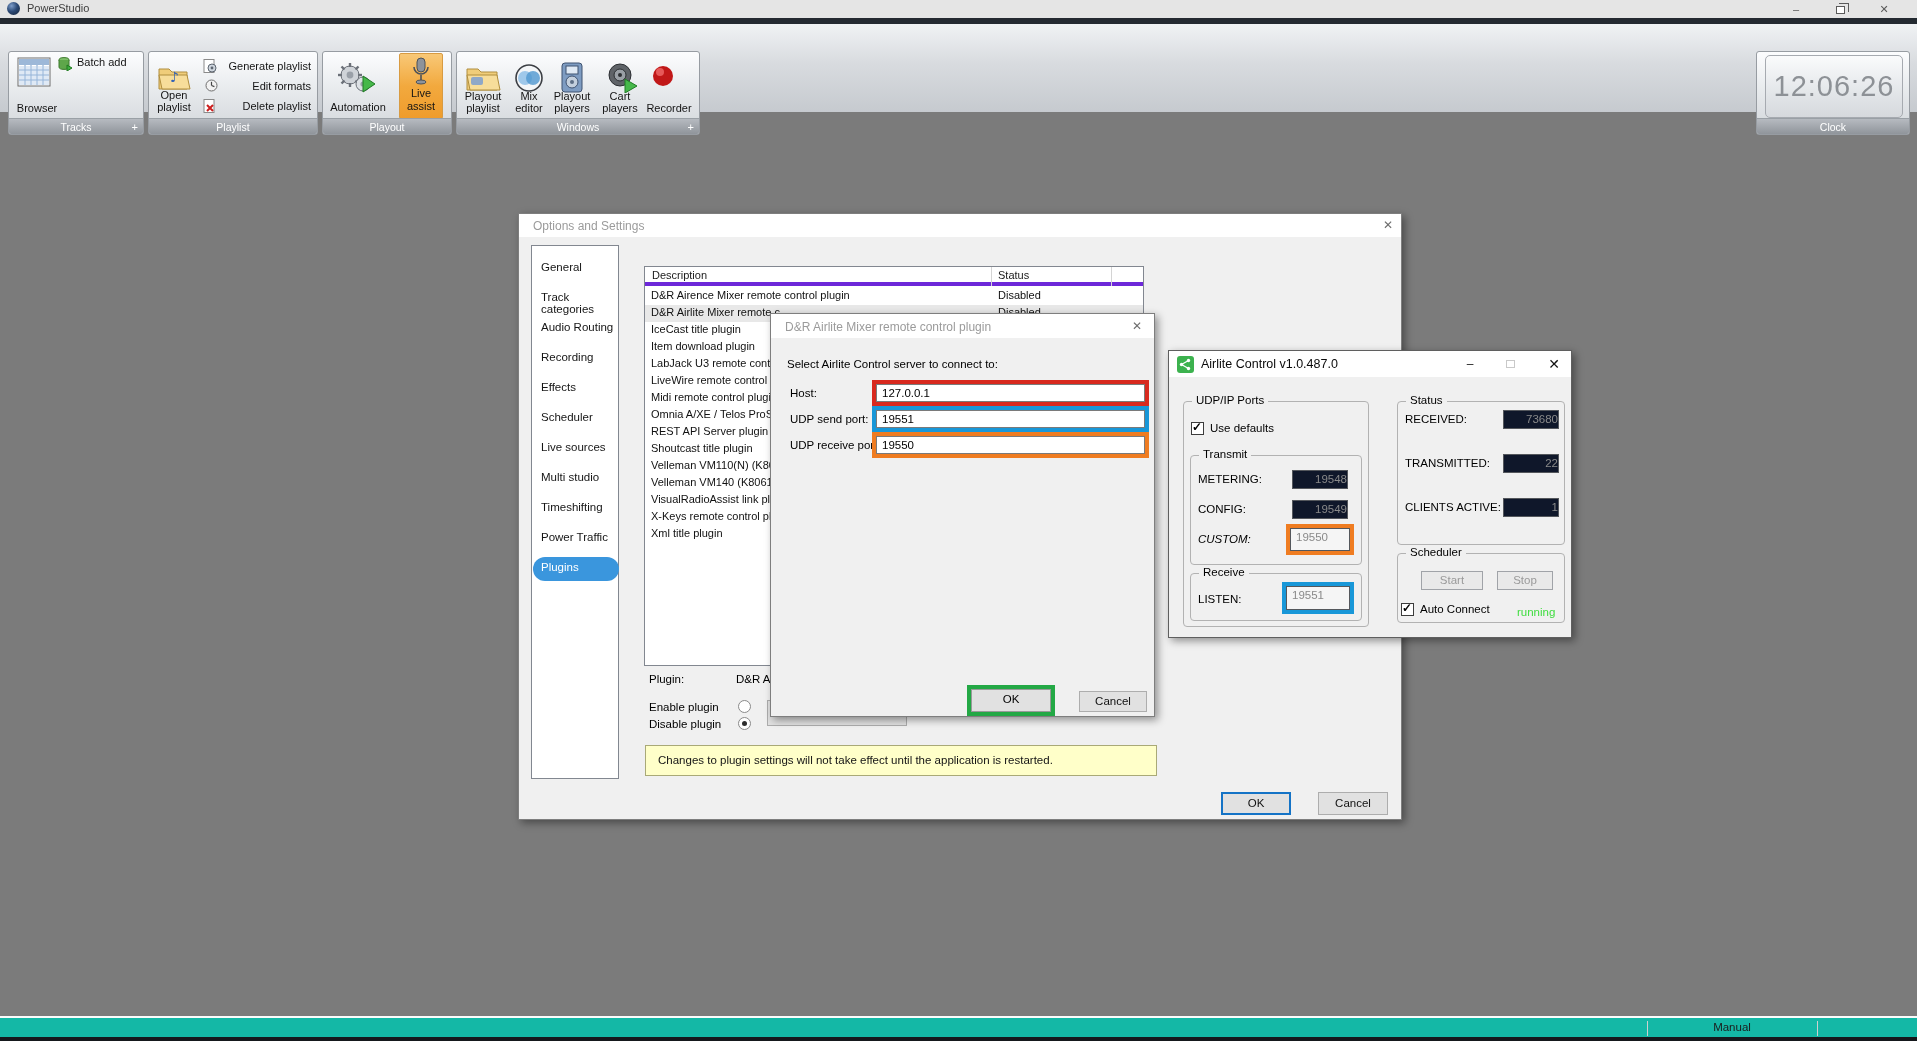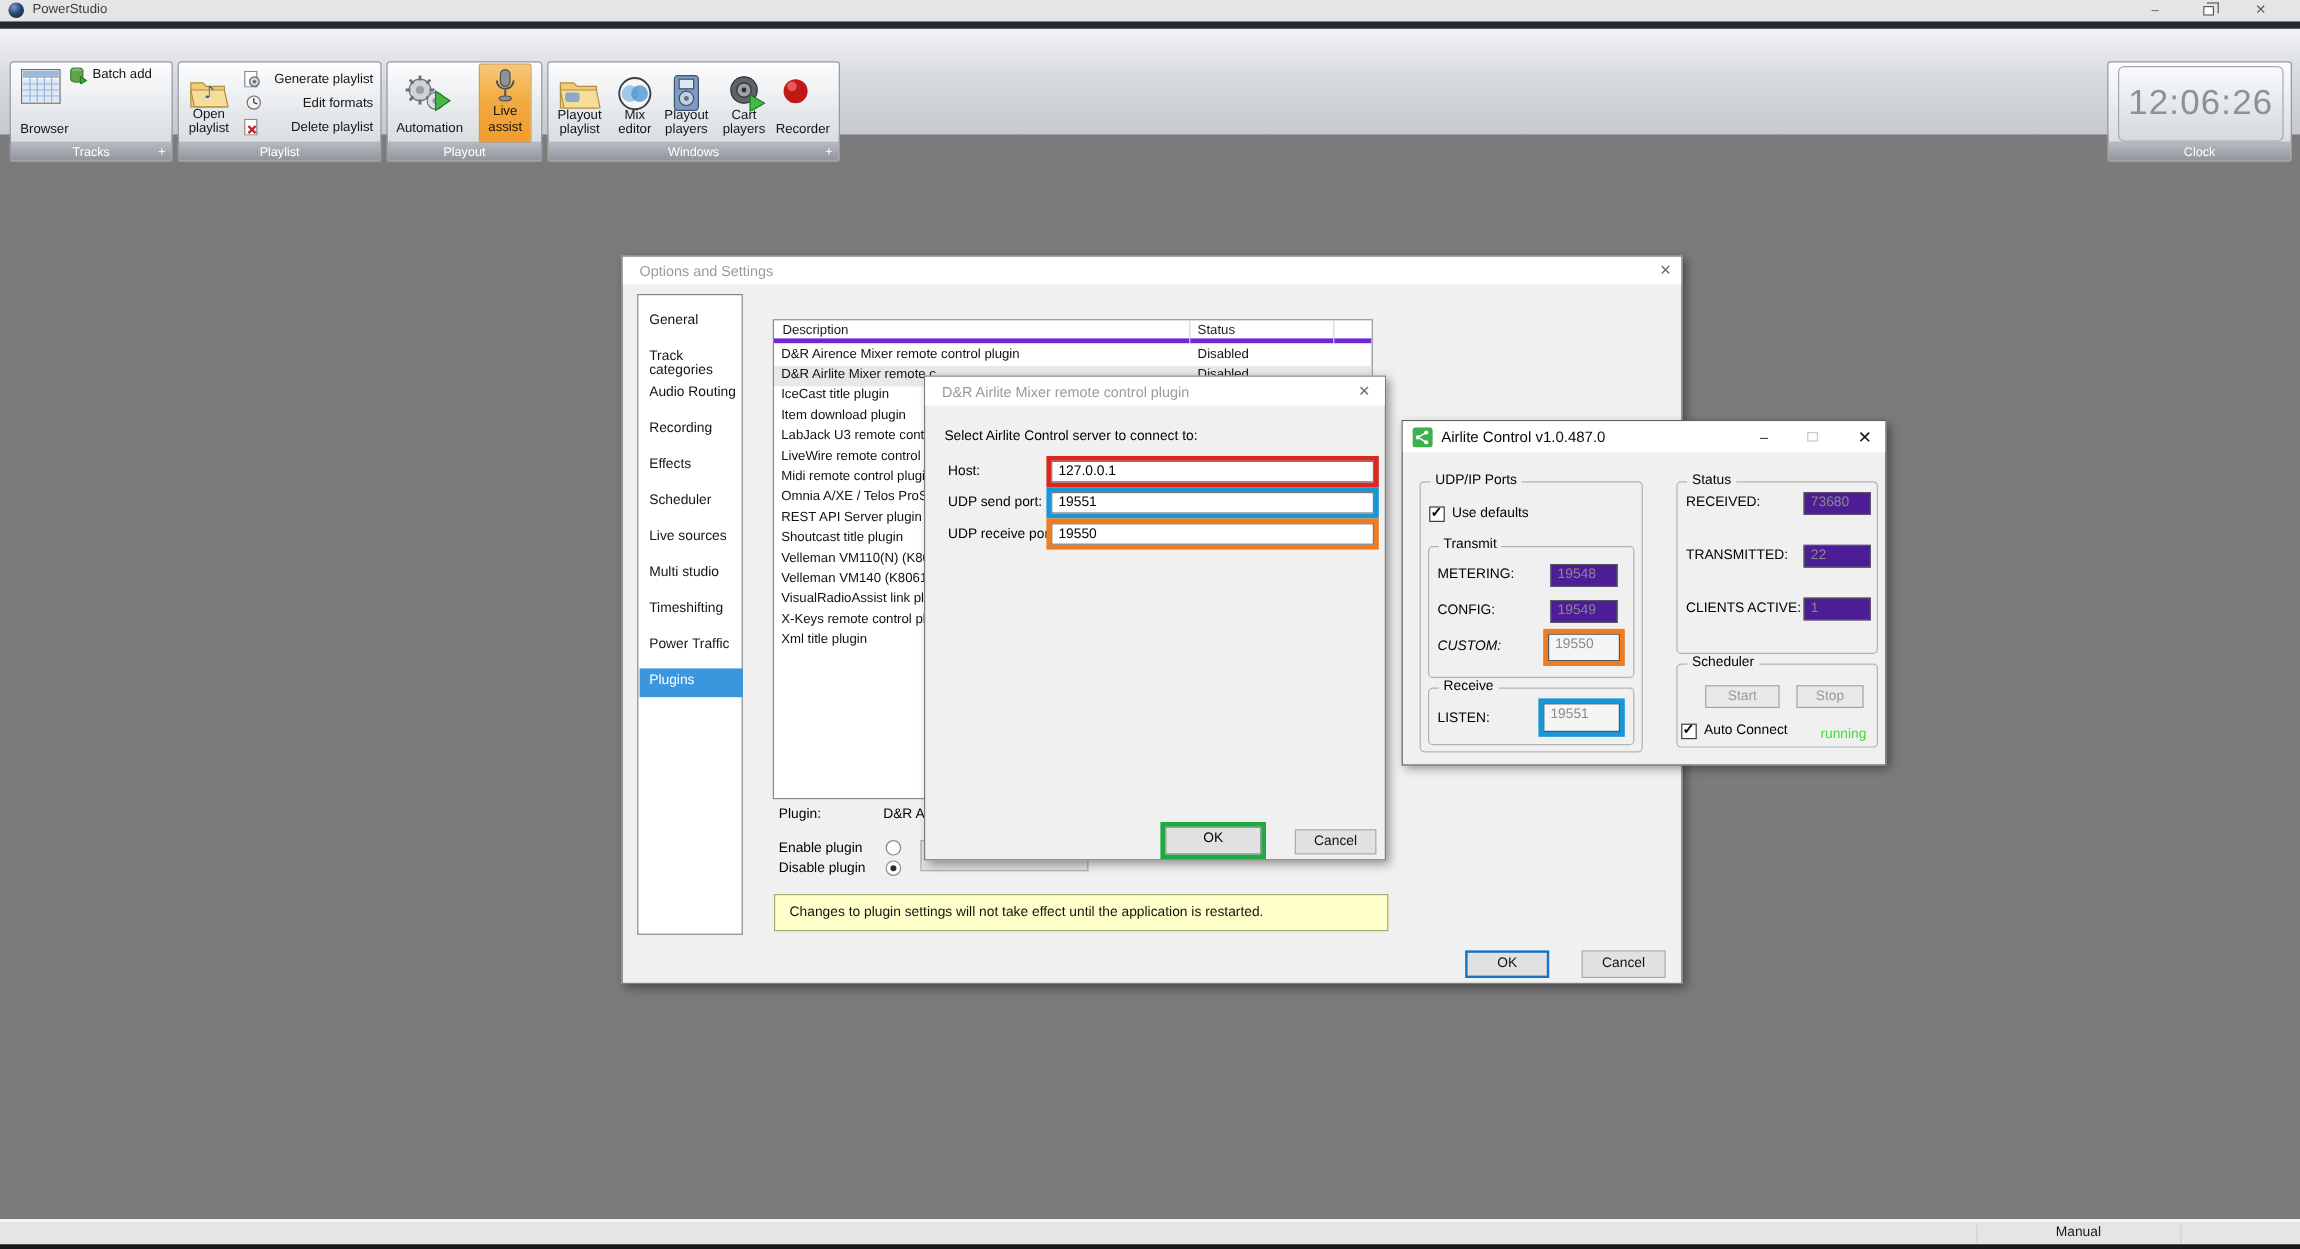--- a/index.html
+++ b/index.html
@@ -44,22 +44,22 @@
 
   .btn { position:absolute; background:#e1e1e1; border:1px solid #adadad; font-size:11.5px; color:#111;
          text-align:center; font-family:"Liberation Sans",sans-serif; }
   .btn-focus { border:2px solid #1473c6; }
   .btn-disabled { color:#9a9a9a; border:1px solid #a0a3a8; background:#e9e9e9; }
 
   .hframe { position:absolute; } 
   .hinner { position:absolute; left:4px; top:4px; right:4px; bottom:4px; background:#ffffff;
             border:1px solid #7a7a7a; font-size:11.5px; color:#000; padding:2px 0 0 5px; }
 
-  .field3d { position:absolute; background:#4c1d95; border:1px solid #54575c; font-size:11.5px;
-             color:#8a8a8a; padding:2px 0 0 5px; }
+  .field3d { position:absolute; background:#0f172a; border:1px solid #54575c; font-size:11.5px;
+             color:#8a8a8a; padding:2px 0 0 5px;text-align:right; }
 
   .groupbox { position:absolute; border:1px solid #b2b2b2; border-radius:4px; }
   .gb-legend { position:absolute; top:-8px; left:8px; background:#f0f0f0; padding:0 4px; font-size:11.5px; color:#000; }
 
   .cb { position:absolute; width:13px; height:13px; background:#fff; border:1px solid #3c3c3c; }
   .cb .tick { position:absolute; left:0px; top:-3px; font-size:12px; color:#000; font-weight:bold; }
   .radio { position:absolute; width:13px; height:13px; background:#fff; border:1px solid #8a8a8a; border-radius:50%; }
   .radio .dot { position:absolute; left:3px; top:3px; width:5px; height:5px; border-radius:50%; background:#2e2e2e; }
 
   .lbl { position:absolute; font-size:11.5px; color:#000; }
@@ -74,21 +74,21 @@
   .lv-row .lv-s { position:absolute; left:353px; top:1px; }
   .lv-sel { background:#e8e8e8; }
 
   
   #sidebar { position:absolute; background:#fff; border:1px solid #828790; }
   .sb-item { position:absolute; left:1px; width:86px; height:24px; font-size:11.5px; color:#151515; padding:4px 0 0 8px; }
   .sb-sel { background:#3a96dd; color:#fff; }
 
   #note { position:absolute; background:#ffffc9; border:1px solid #a9a977; font-size:11.5px; color:#141414; }
 
-  #statusbar { left:0; top:1016px; width:1917px; height:21px; background:#e5e5e5; border-top:2px solid #fbfbfb;padding-left:24px; }
+  #statusbar { left:0; top:1016px; width:1917px; height:21px; background:#14b8a6; border-top:2px solid #fbfbfb;padding-left:24px; }
   .sb-div { position:absolute; top:3px; width:1px; height:15px; background:#cfcfcf; }
   #bottomstrip { left:0; top:1037px; width:1917px; height:4px; background:#15181c; }
 
   .running-text { color:#3fdd3f; font-size:11.5px; }
   svg { display:block; }
 </style>
 </head>
 <body>
 
 <div id="titlebar" class="abs">
@@ -287,21 +287,21 @@
     <div class="sb-item" style="top:11px;">General</div>
     <div class="sb-item" style="top:41px;">Track categories</div>
     <div class="sb-item" style="top:71px;">Audio Routing</div>
     <div class="sb-item" style="top:101px;">Recording</div>
     <div class="sb-item" style="top:131px;">Effects</div>
     <div class="sb-item" style="top:161px;">Scheduler</div>
     <div class="sb-item" style="top:191px;">Live sources</div>
     <div class="sb-item" style="top:221px;">Multi studio</div>
     <div class="sb-item" style="top:251px;">Timeshifting</div>
     <div class="sb-item" style="top:281px;">Power Traffic</div>
-    <div class="sb-item sb-sel" style="top:311px;">Plugins</div>
+    <div class="sb-item sb-sel" style="top:311px;border-radius:12px;">Plugins</div>
   </div>
 
   <div id="listview" style="left:125px; top:52px; width:500px; height:400px;">
     <div class="lv-head">
       <div class="lv-col" style="left:7px;">Description</div>
       <div class="lv-col" style="left:353px;">Status</div>
       <div class="lv-vline" style="left:346px;"></div>
       <div class="lv-vline" style="left:466px;"></div>
     </div>
     <div class="lv-row" style="top:21px;">

